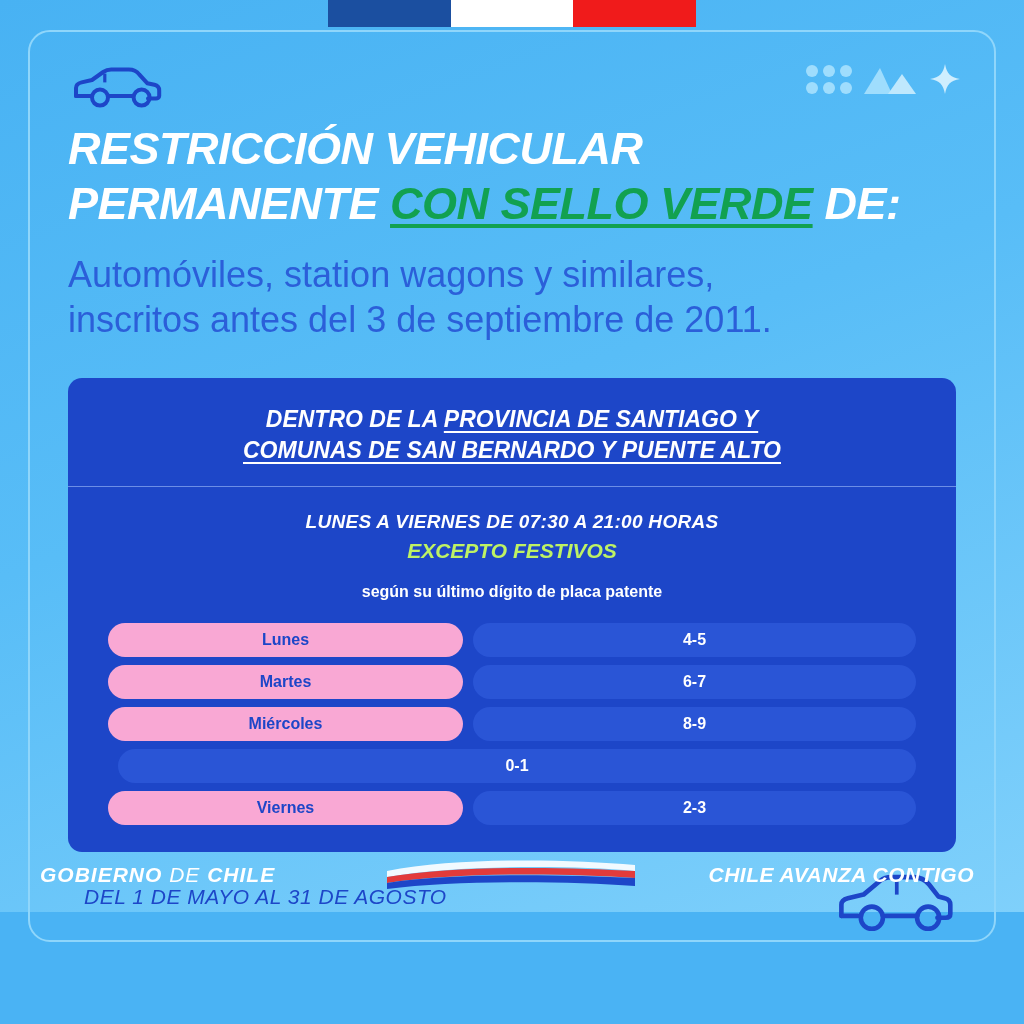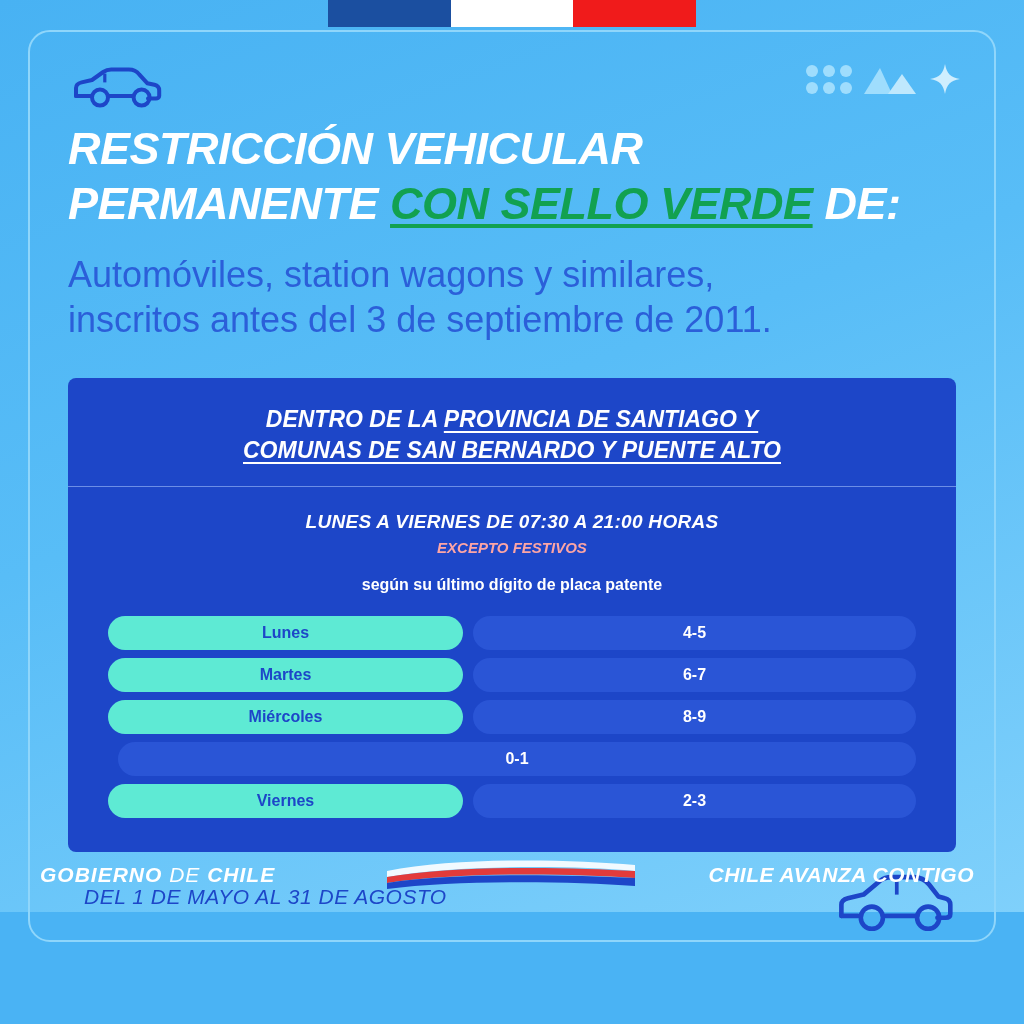--- a/index.html
+++ b/index.html
@@ -78,21 +78,21 @@
     font-weight: normal;
     line-height: 1.25;
   }
 
   
   .panel {
     position: absolute;
     left: 68px; top: 378px;
     width: 888px; height: 474px;
     background: #1d46c8;
-    border-radius: 8px;
+    border-radius: 14px;
     overflow: hidden;
   }
   .panel-head {
     padding: 26px 40px 20px 40px;
     text-align: center;
     color: #ffffff;
     font-size: 23px;
     font-weight: bold;
     font-style: italic;
     line-height: 1.35;
@@ -102,35 +102,35 @@
   .divider {
     height: 1px; background: #6c8ee6;
     margin: 0 0 0 0;
   }
   .panel-body { padding: 24px 40px 0 40px; text-align: center; }
   .sched {
     color: #ffffff; font-size: 19px; font-weight: bold;
     font-style: italic; letter-spacing: .3px; text-transform: uppercase;
   }
   .sched2 {
-    color: #fca5a5; font-size: 15px; font-weight: bold; font-style: italic;
+    color: #bef264; font-size: 21px; font-weight: bold; font-style: italic;
     margin-top: 6px; text-transform: uppercase;
   }
   .sched3 {
     color: #ffffff; font-size: 16px; font-weight: bold; margin-top: 20px;
   }
 
   .rows { margin-top: 22px; }
   .row {
     display: flex; align-items: center;
     height: 34px; margin-bottom: 8px;
   }
   .row .day {
     width: 355px; height: 34px;
-    background: #5eead4;
+    background: #f9a8d4;
     border-radius: 17px;
     color: #1d46c8;
     font-size: 16px; font-weight: bold;
     display: flex; align-items: center; justify-content: center;
   }
   .row .digits {
     flex: 1; height: 34px;
     background: #2a55d6;
     border-radius: 17px;
     margin-left: 10px;

